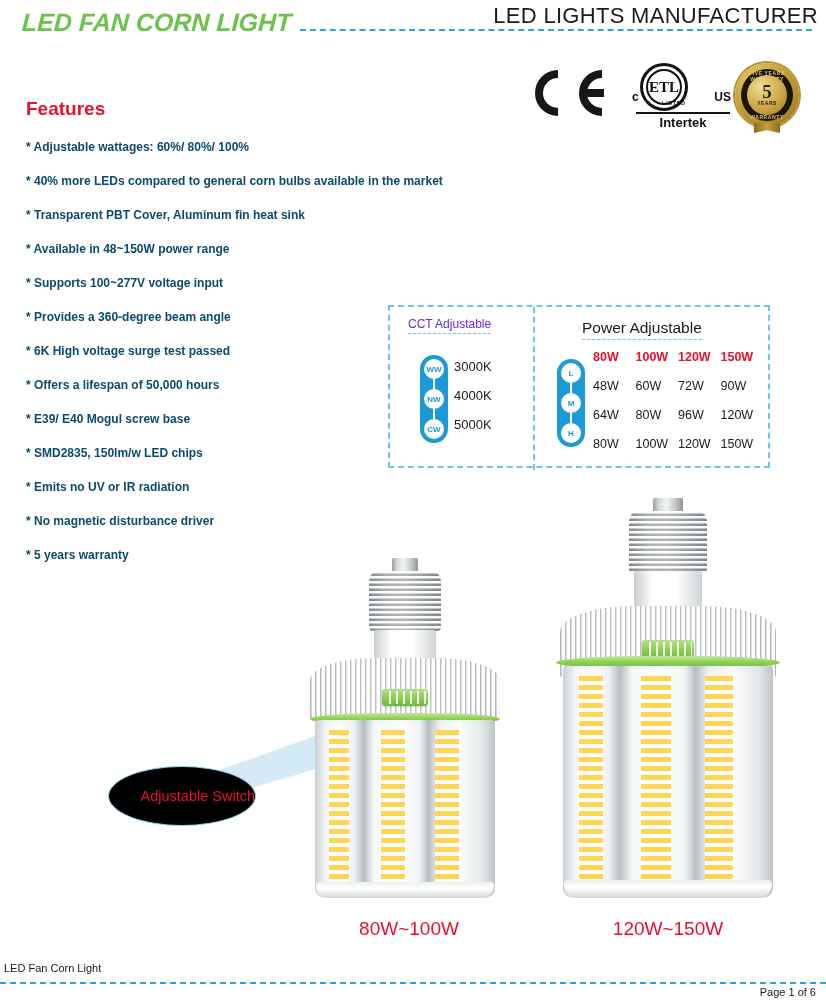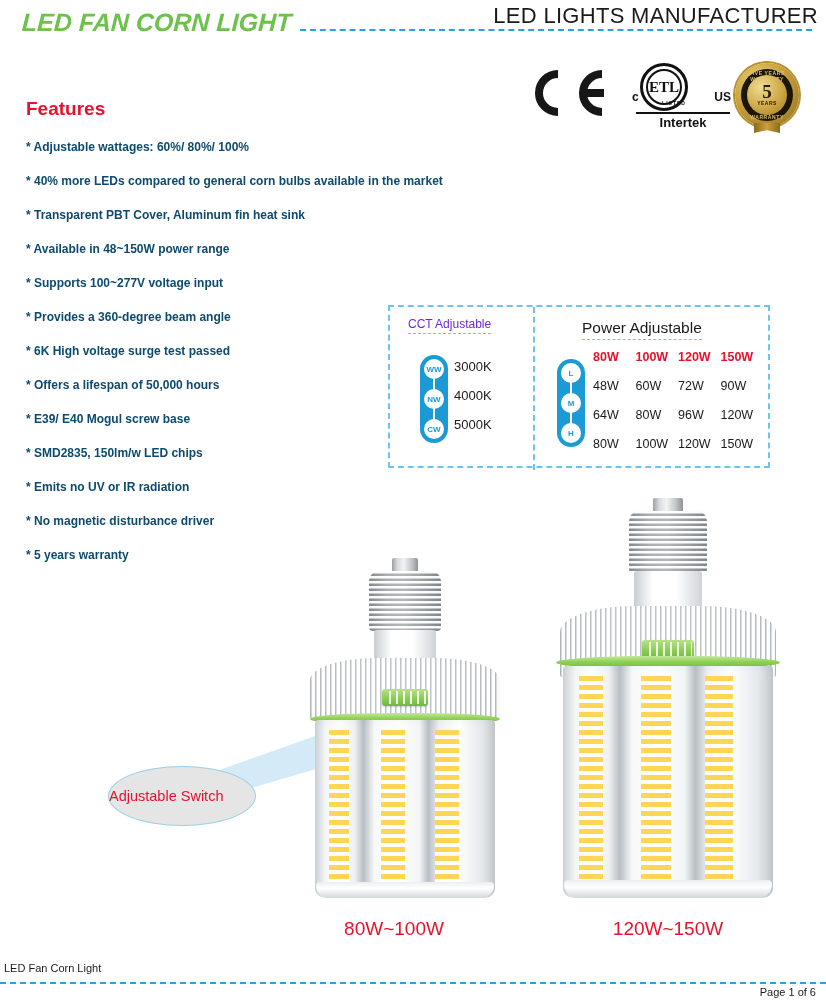--- a/index.html
+++ b/index.html
@@ -237,22 +237,22 @@
   .bulb-label {
     position: absolute; width: 100%; text-align: center;
     font-size: 19px; color: #e8112d;
   }
 
   
   .callout-wedge { position: absolute; left: 180px; top: 705px; }
   .callout-ellipse {
     position: absolute; left: 108px; top: 766px; width: 148px; height: 60px;
     border: 1px solid #9ccfe8; border-radius: 50%;
-    background: #e5e5e5;
-    display: flex; align-items: center; justify-content: flex-start;
+    background: #000000;
+    display: flex; align-items: center; justify-content: flex-end;
   }
   .callout-text { font-size: 14.5px; color: #e8112d; white-space: nowrap; }
 
   
   .footer-dash-left {
     position: absolute; left: 0; top: 982px; width: 826px;
     border-top: 2px dashed #29a3e0;
   }
   .footer-left {
     position: absolute; left: 4px; top: 962px;
@@ -388,21 +388,21 @@
   <div class="bulb-fins" style="top:100px; width:190px; height:62px;"></div>
   <div class="bulb-switch" style="top:131px; width:46px; height:17px;"></div>
   <div class="bulb-ring" style="top:155px; width:190px; height:12px;"></div>
   <div class="bulb-body" style="top:162px; width:180px; height:178px;">
     <div class="led-strip" style="left:14px;  width:20px;"></div>
     <div class="led-strip" style="left:66px;  width:24px;"></div>
     <div class="led-strip" style="left:120px; width:24px;"></div>
     <div class="bulb-base-ring" style="width:178px; height:16px;"></div>
   </div>
 </div>
-<div class="bulb-label" style="left:294px; top:918px; width:200px;">80W~100W</div>
+<div class="bulb-label" style="left:309px; top:918px; width:200px;">80W~100W</div>
 
 <div class="bulb" style="left:553px; top:498px; width:230px; height:400px;">
   <div class="bulb-cap" style="top:0;   width:30px;  height:14px;"></div>
   <div class="bulb-screw" style="top:13px; width:78px; height:62px;"></div>
   <div class="bulb-neck" style="top:73px; width:68px; height:40px;"></div>
   <div class="bulb-fins" style="top:108px; width:216px; height:72px;"></div>
   <div class="bulb-switch" style="top:142px; width:52px; height:19px;"></div>
   <div class="bulb-ring" style="top:158px; width:224px; height:13px;"></div>
   <div class="bulb-body" style="top:168px; width:210px; height:232px;">
     <div class="led-strip" style="left:16px;  width:24px;"></div>

